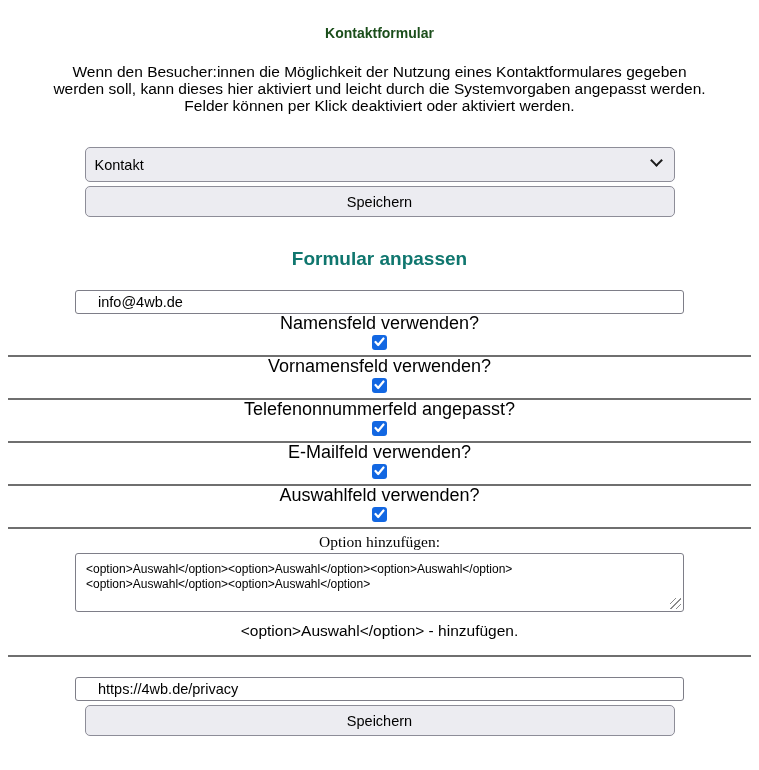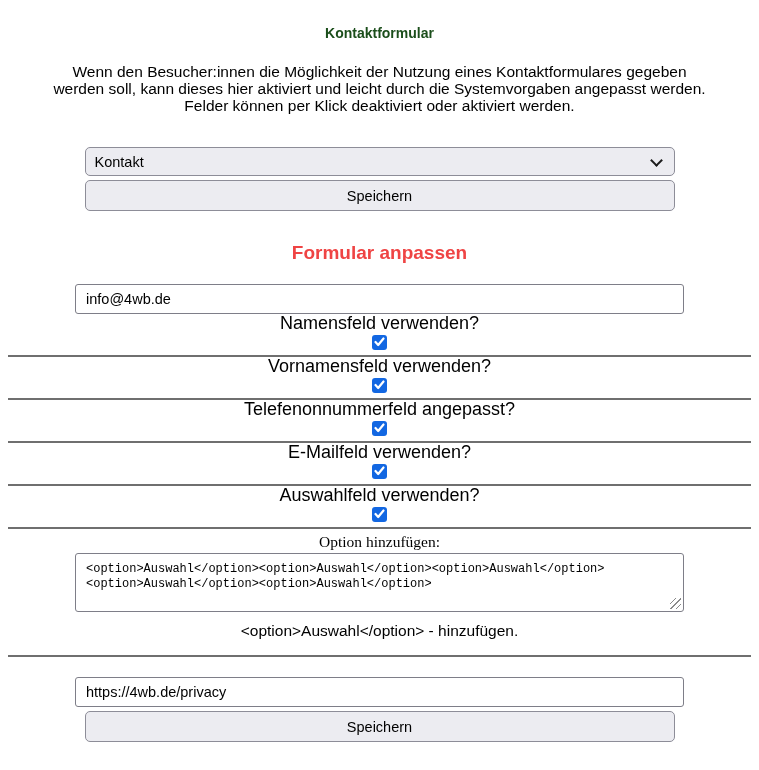--- a/index.html
+++ b/index.html
@@ -33,21 +33,21 @@
   }
   .select-wrap {
     position: relative;
     width: 590px;
     margin: 33px auto 0 auto;
   }
   select.activation-select {
     -webkit-appearance: none;
     appearance: none;
     width: 590px;
-    height: 29px;
+    height: 35px;
     background: #ececf1;
     border: 1px solid #8d8d98;
     border-radius: 5px;
     font-family: "Liberation Sans", sans-serif;
     font-size: 14.5px;
     color: #000;
     padding: 0 28px 0 9px;
     text-align: left;
   }
   .chevron {
@@ -71,36 +71,36 @@
     border-radius: 5px;
     font-family: "Liberation Sans", sans-serif;
     font-size: 14.5px;
     color: #000;
     cursor: pointer;
   }
   h2.section-heading {
     font-size: 19px;
     line-height: 22px;
     font-weight: bold;
-    color: #ef4444;
+    color: #0f766e;
     margin: 31px 0 0 0;
   }
   input.text-field {
     display: block;
     box-sizing: border-box;
     width: 609px;
-    height: 30px;
+    height: 24px;
     margin: 20px auto 0 auto;
     border: 1px solid #7e7e88;
     border-radius: 3px;
     background: #fff;
     font-family: "Liberation Sans", sans-serif;
     font-size: 14.5px;
     color: #000;
-    padding: 0 10px;
+    padding: 0 22px;
     text-align: left;
   }
   .field-row .row-label {
     font-size: 18px;
     line-height: 17px;
     margin-top: 1px;
   }
   .checkbox {
     display: inline-block;
     width: 15px;
@@ -126,21 +126,21 @@
   }
   textarea.options-textarea {
     display: block;
     box-sizing: border-box;
     width: 609px;
     height: 59px;
     margin: 3px auto 0 auto;
     border: 1px solid #7e7e88;
     border-radius: 3px;
     background: #fff;
-    font-family: Liberation Mono, monospace;
+    font-family: Liberation Sans, sans-serif;
     font-size: 12px;
     line-height: 15px;
     color: #000;
     padding: 8px 10px;
     resize: none;
     text-align: left;
     position: relative;
   }
   .textarea-wrap { position: relative; width: 609px; margin: 3px auto 0 auto; }
   .textarea-wrap textarea { margin: 0; }

